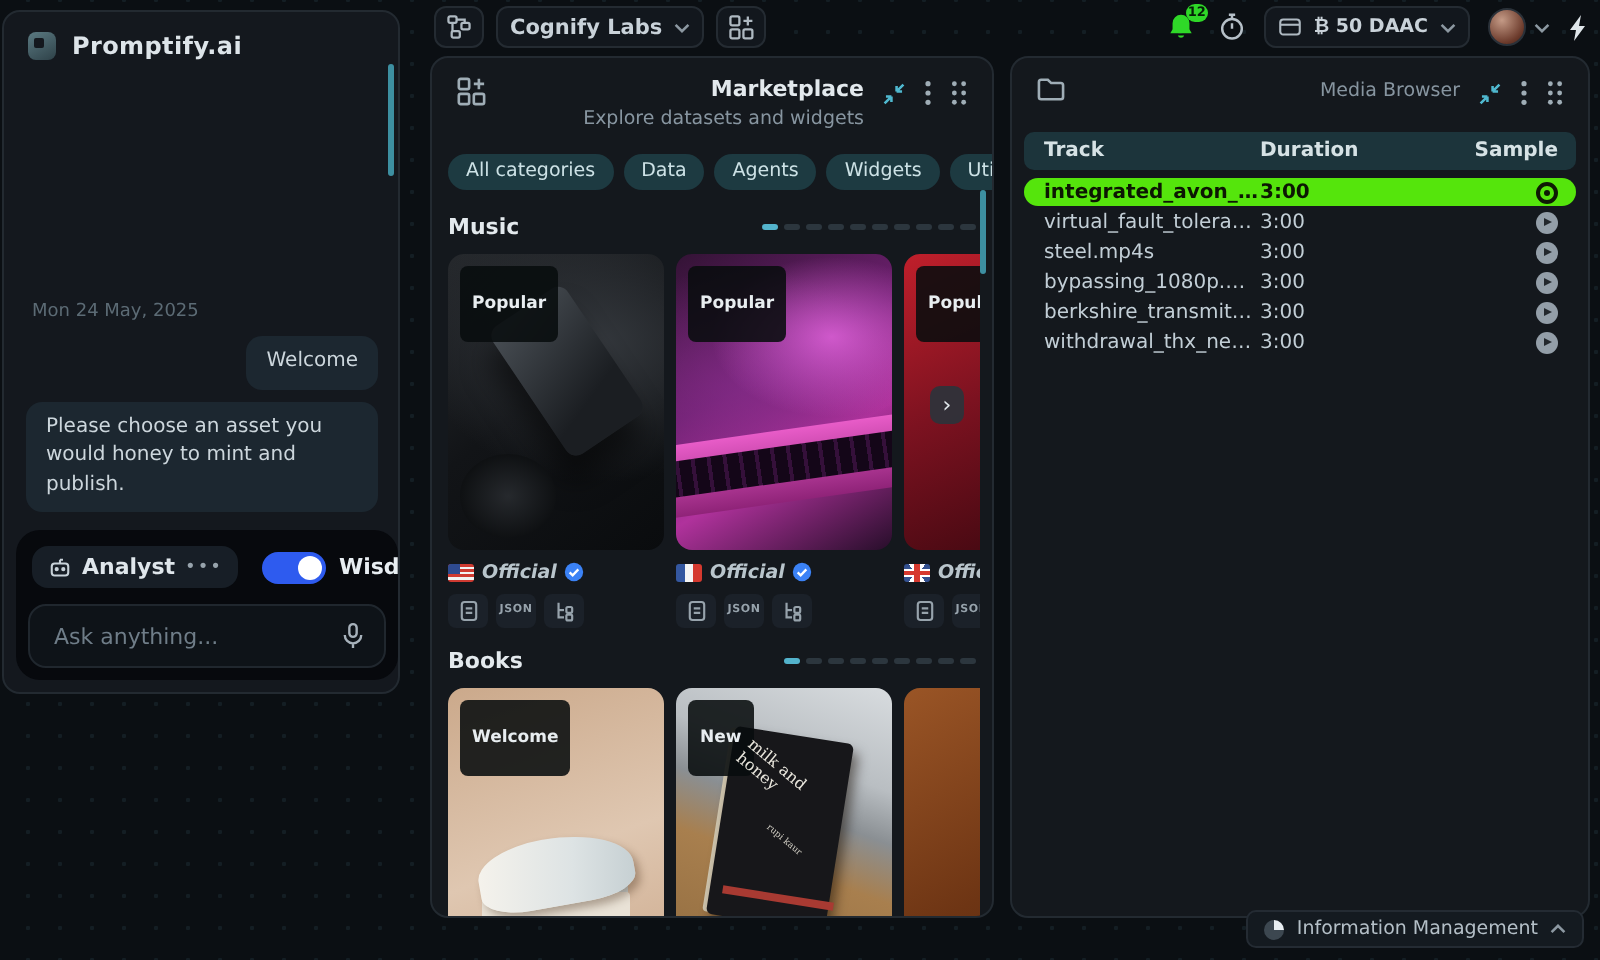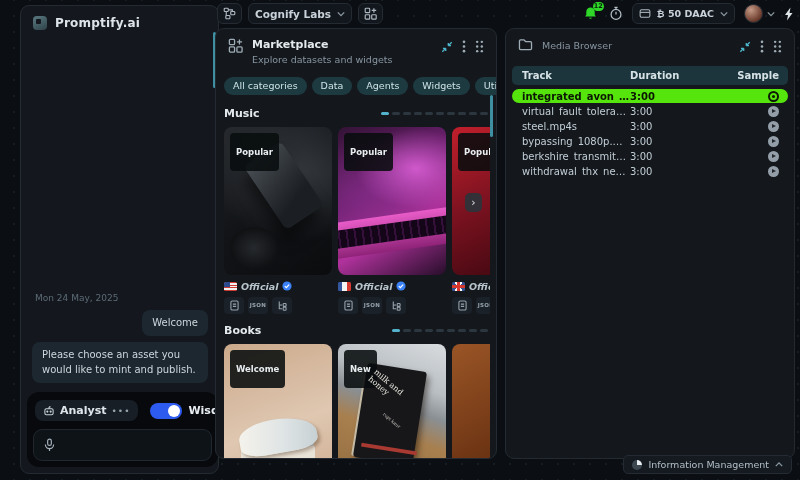--- a/index.html
+++ b/index.html
@@ -10,21 +10,21 @@
     -webkit-font-smoothing:antialiased;
   }
   body::before{
     content:'';position:absolute;inset:0;
     background-image:radial-gradient(#1c2a31 1px,transparent 1.2px);
     background-size:16px 16px;background-position:6px 8px;opacity:.55;
   }
   .panel{position:absolute;background:#14181d;border:1px solid #232a31;border-radius:9px;box-sizing:border-box;overflow:hidden;}
 
   
-  #chat-panel{left:20px;top:5px;width:199px;height:469px;display:flex;flex-direction:column;background:#14181e;}
+  #chat-panel{left:1px;top:5px;width:199px;height:342px;display:flex;flex-direction:column;background:#14181e;}
   .chat-header{display:flex;align-items:center;gap:8px;padding:10px 12px;}
   .logo{width:14px;height:14px;border-radius:4px;background:linear-gradient(150deg,#5b7a82,#2e4148);position:relative;flex:none;}
   .logo::after{content:'';position:absolute;left:3px;top:3px;width:5px;height:5px;border-radius:1px;background:#14181e;}
   .chat-title{font-size:12px;font-weight:bold;color:#dde4e9;letter-spacing:.2px;}
   .chat-scrollbar{position:absolute;right:2px;top:26px;width:3px;height:56px;border-radius:2px;background:#3d8fa1;}
   .chat-spacer{flex:1;}
   .date-stamp{font-size:9px;color:#5c6b75;margin:0 0 7px 14px;}
   .msg-list{display:flex;flex-direction:column;gap:6px;padding:0 10px;}
   .bubble{background:#1c2730;color:#ccd6dc;font-size:10px;line-height:1.45;padding:6px 10px;border-radius:8px;max-width:156px;}
   .bubble.right{align-self:flex-end;}
@@ -49,21 +49,21 @@
   .tb-btn{height:21px;min-width:24px;background:#12171d;border:1px solid #242b32;border-radius:6px;display:flex;align-items:center;justify-content:center;gap:6px;padding:0 6px;box-sizing:border-box;}
   .tb-btn .lbl{font-size:10.5px;font-weight:bold;color:#c9d2d9;white-space:nowrap;}
   .tb-btn.mini{padding:0;width:25px;}
   .bell-wrap{position:relative;width:18px;height:18px;display:flex;align-items:center;justify-content:center;}
   .bell-badge{position:absolute;top:-3px;right:-4px;min-width:9px;height:9px;border-radius:5px;background:#2fd828;color:#062008;font-size:6.5px;font-weight:bold;line-height:9px;text-align:center;padding:0 1px;}
   .avatar{width:17px;height:17px;border-radius:50%;background:radial-gradient(circle at 35% 30%,#c49a86,#6b3a2b 70%,#3c1f16);border:1px solid #2a3139;}
   .av-group{display:flex;align-items:center;gap:4px;}
 
   
   .p-header{display:flex;align-items:flex-start;gap:9px;padding:9px 12px 4px 12px;}
-  .p-titles{flex:1;line-height:1.25;}
+  .p-titles{flex:1;line-height:1.25;text-align:right;}
   .p-title{font-size:11px;font-weight:bold;color:#e3e9ed;}
   .p-title .suffix{color:#7e98a2;font-weight:normal;}
   .p-sub{font-size:9.5px;color:#8795a0;margin-top:2px;}
   .p-icons{display:flex;align-items:center;gap:9px;padding-top:2px;}
 
   
   #market-panel{left:215px;top:28px;width:282px;height:431px;}
   .mkt-scrollbar{position:absolute;right:3px;top:66px;width:3px;height:42px;border-radius:2px;background:#3d8fa1;}
   .cat-row{display:flex;gap:5px;padding:7px 8px 2px 8px;flex-wrap:nowrap;}
   .pill{height:18px;border-radius:9px;background:#1d3a41;color:#cde2e6;font-size:9.5px;display:flex;align-items:center;padding:0 9px;white-space:nowrap;flex:none;}
@@ -203,41 +203,42 @@
 <div id="chat-panel" class="panel">
   <div class="chat-header">
     <span class="logo"></span>
     <span class="chat-title">Promptify.ai</span>
   </div>
   <span class="chat-scrollbar"></span>
   <div class="chat-spacer"></div>
   <div class="date-stamp">Mon 24 May, 2025</div>
   <div class="msg-list" id="msg-list">
       <div class="bubble right">Welcome</div>
-      <div class="bubble left">Please choose an asset you would like to mint and publish.</div>
+      <div class="bubble left">Please choose an asset you would honey to mint and publish.</div>
     </div>
   <div class="chat-dock">
     <div class="dock-row1">
       <div class="agent-pill">
         <svg width="12" height="12" viewBox="0 0 16 16" fill="none" stroke="#c8d2d9" stroke-width="1.4">
             <rect x="2.5" y="5" width="11" height="8" rx="2"></rect>
             <path d="M8 5V2.5M8 2.5h2"></path>
             <circle cx="5.8" cy="8.8" r="0.7" fill="#c8d2d9"></circle>
             <circle cx="10.2" cy="8.8" r="0.7" fill="#c8d2d9"></circle>
           </svg>
         <span class="lbl">Analyst</span>
         <span class="dots">•••</span>
       </div>
       <span class="sp"></span>
       <span class="toggle"></span>
       <span class="wisdom-lbl">Wisdom</span>
       <span class="vdiv"></span>
 
     </div>
     <div class="ask-row">
+      <input type="text" placeholder="Ask anything..." style="">
       <svg width="11" height="14" viewBox="0 0 12 15" fill="none" stroke="#a7b2bb" stroke-width="1.3">
           <rect x="4" y="1" width="4" height="7" rx="2"></rect>
           <path d="M1.5 7a4.5 4.5 0 0 0 9 0M6 11.5v2.5"></path>
         </svg>
     </div>
   </div>
 </div>
 
 <div id="market-panel" class="panel">
   <div class="p-header">

